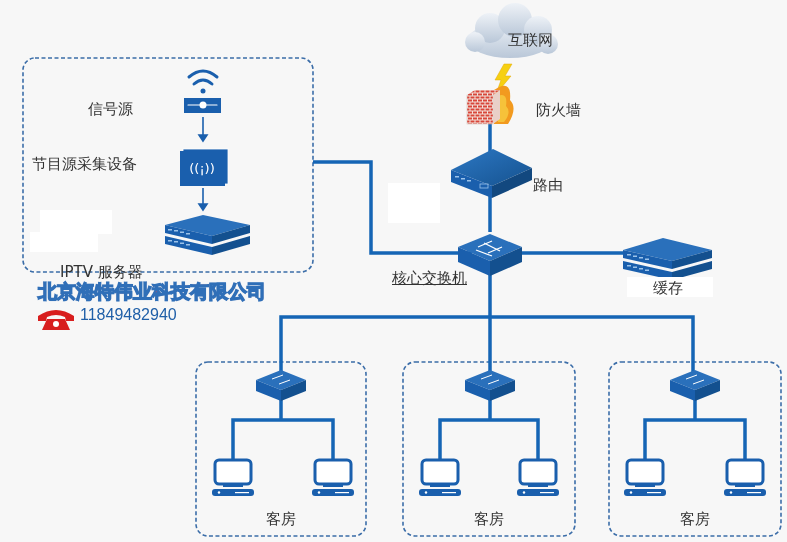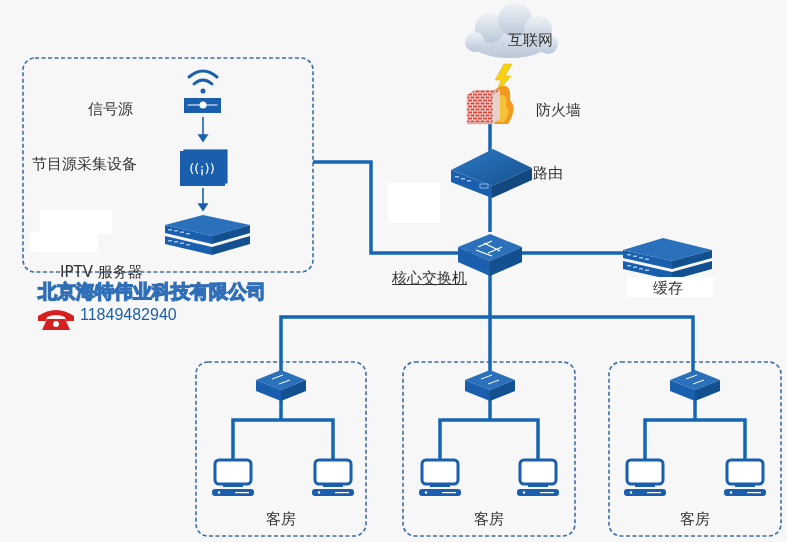--- a/index.html
+++ b/index.html
@@ -252,21 +252,21 @@
 <div class="whitebox" style="left:30px;top:232px;width:68px;height:20px;"></div>
 <div class="whitebox" style="left:388px;top:183px;width:52px;height:40px;"></div>
 <div class="whitebox" style="left:627px;top:277px;width:86px;height:20px;"></div>
 
 <div class="label" style="left:88px;top:100px;">信号源</div>
 <div class="label" style="left:32px;top:155px;">节目源采集设备</div>
 <div class="label" style="left:60px;top:223px;margin-top:40px;">IPTV 服务器</div>
 
 <div class="label" style="left:488px;top:31px;margin-left:20px;">互联网</div>
 <div class="label" style="left:536px;top:101px;">防火墙</div>
-<div class="label" style="left:533px;top:164px;text-align:center;">路由</div>
+<div class="label" style="left:533px;top:176px;text-align:center;">路由</div>
 <div class="label" style="left:392px;top:269px;text-decoration:underline;">核心交换机</div>
 <div class="label" style="left:653px;top:279px;">缓存</div>
 
 <div class="label" style="left:266px;top:510px;">客房</div>
 <div class="label" style="left:474px;top:510px;">客房</div>
 <div class="label" style="left:680px;top:510px;">客房</div>
 
 <div class="company">北京海特伟业科技有限公司</div>
 <div class="phone">11849482940</div>
 

